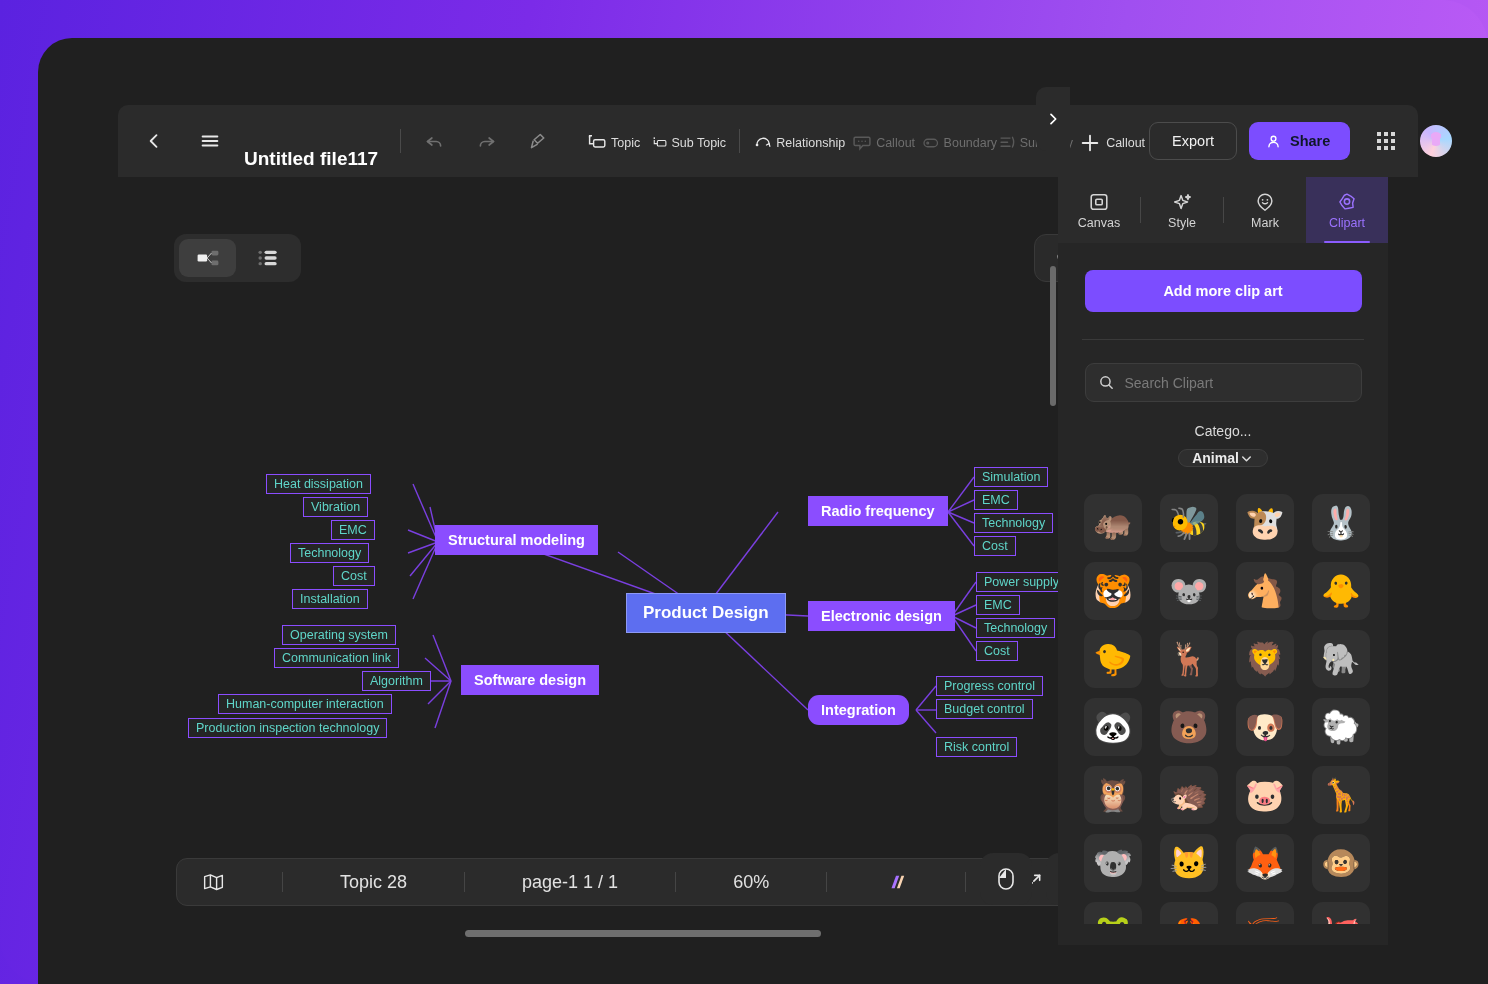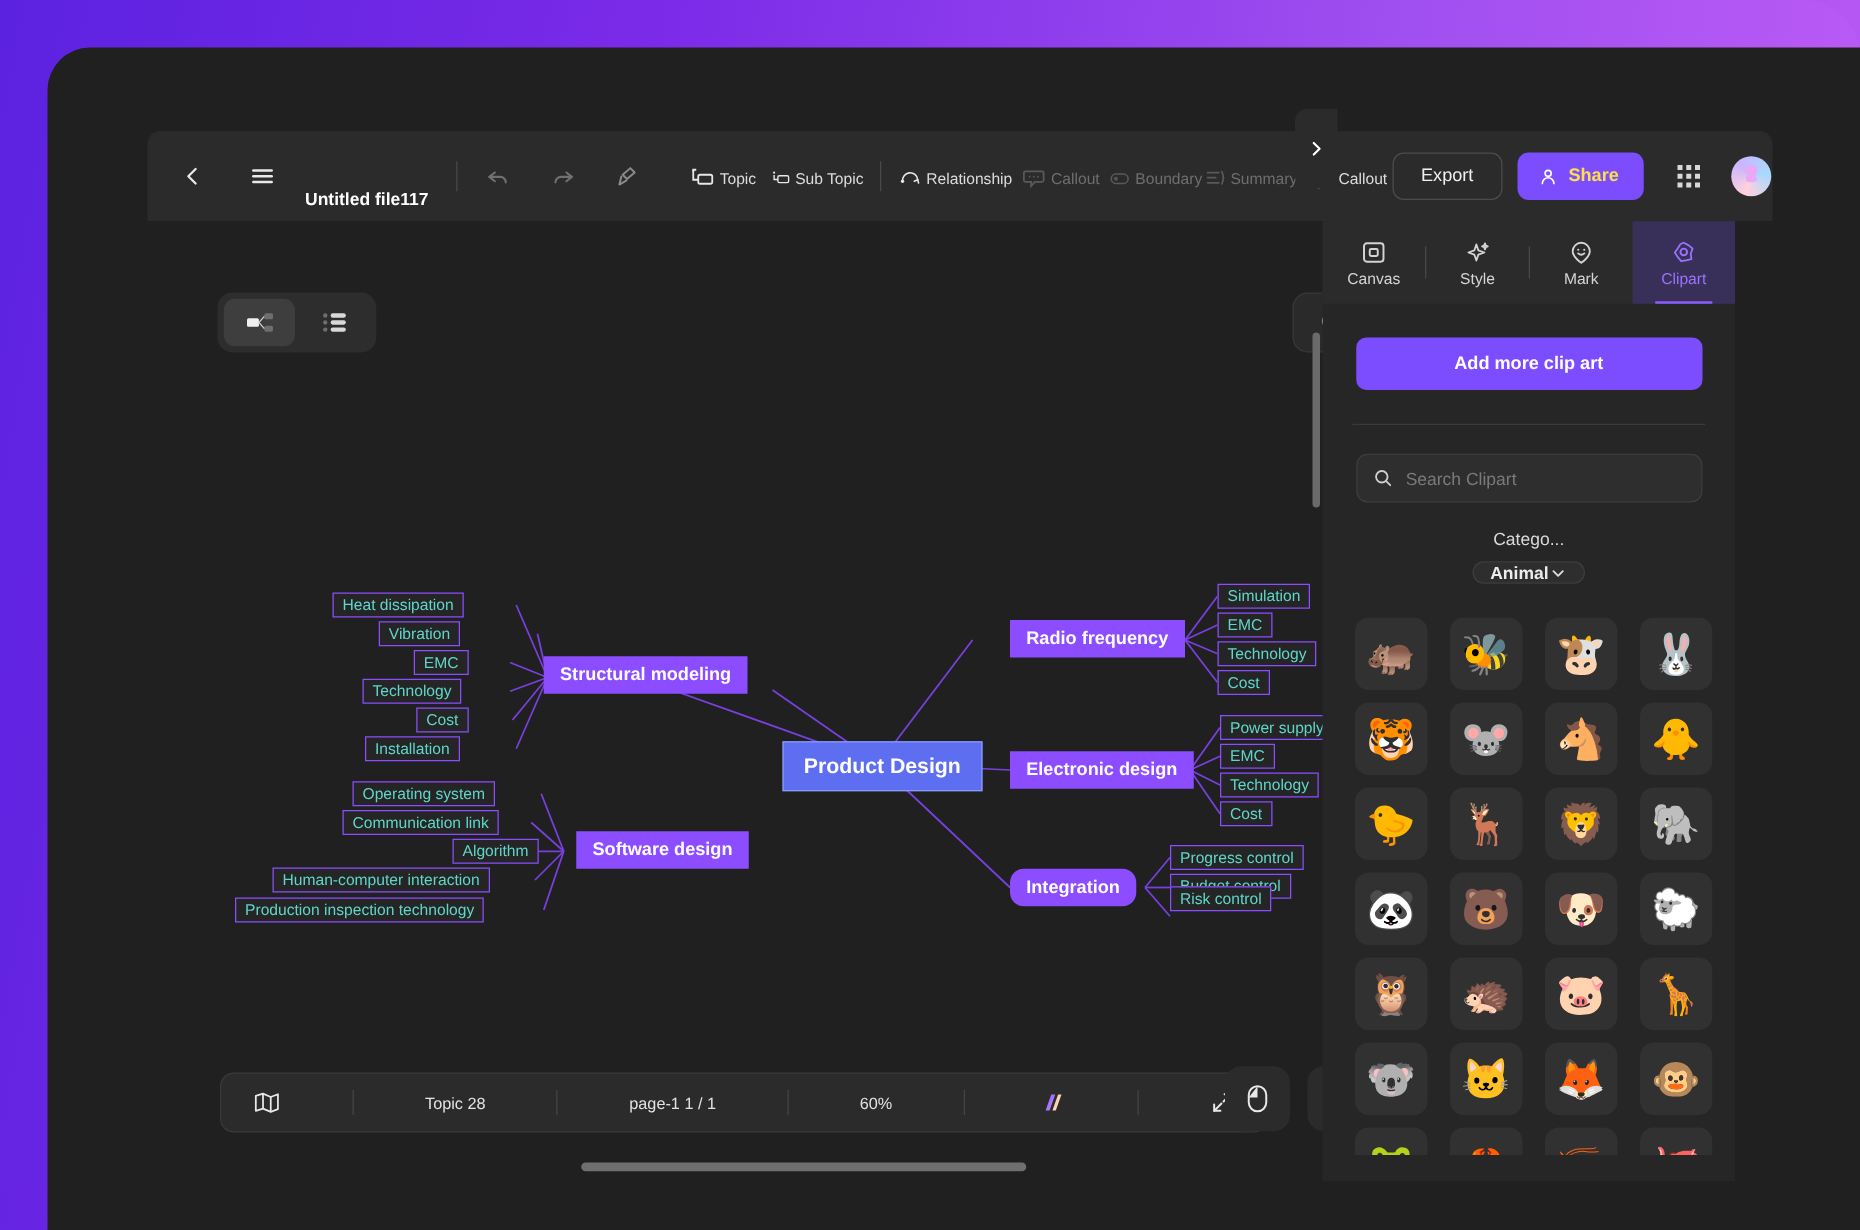--- a/index.html
+++ b/index.html
@@ -31,21 +31,21 @@
     border-radius: 10px 10px 0 0;
     display: flex; align-items: center;
     color: #e8e8e8;
   }
   .tb-icon-btn {
     width: 40px; height: 40px; display: flex; align-items: center;
     justify-content: center; cursor: pointer; border-radius: 6px;
     flex: none;
   }
   #doc-title {
-    font-size: 14px; font-weight: bold; color: #fff;
+    font-size: 19px; font-weight: bold; color: #fff;
     margin-left: 14px; white-space: nowrap; margin-top: 36px;
   }
   .tb-div {
     width: 1px; height: 24px; background: #4a4a4a; margin: 0 13px; flex: none;
   }
   .tb-tool {
     display: flex; flex-direction: row; align-items: center;
     justify-content: center; gap: 3px; width: 76px; cursor: pointer;
     flex: none; padding-top: 3px;
   }
@@ -55,21 +55,21 @@
   .tb-tool.wide { width: 92px; }
 
   #export-btn {
     height: 38px; padding: 0 22px; border: 1px solid #4c4c4c;
     border-radius: 9px; background: transparent; color: #f0f0f0;
     font-size: 14.5px; font-family: inherit; cursor: pointer;
     display: flex; align-items: center; flex: none;
   }
   #share-btn {
     height: 38px; padding: 0 20px 0 16px; border: none;
-    border-radius: 9px; background: #7c4dff; color: #fde047;
+    border-radius: 9px; background: #7c4dff; color: #0f172a;
     font-size: 14.5px; font-weight: bold; font-family: inherit;
     cursor: pointer; display: flex; align-items: center; gap: 8px;
     margin-left: 12px; flex: none;
   }
   #apps-grid-btn { margin-left: 16px; }
   .dot9 { display: grid; grid-template-columns: repeat(3, 4px); gap: 3px; }
   .dot9 i { width: 4px; height: 4px; background: #d8d8d8; display: block; }
   #avatar {
     width: 32px; height: 32px; border-radius: 50%; margin-left: 14px;
     background: conic-gradient(from 200deg, #ffd1dc, #c9b6ff, #a8d8ff, #ffd1dc);
@@ -129,21 +129,21 @@
   .node.sub {
     background: #252525; color: #5fd6c9; font-size: 12.5px;
     padding: 2px 7px; border: 1.4px solid #8b4dff;
   }
 
   
   #statusbar {
     position: absolute; left: 58px; top: 681px;
     height: 48px; background: #2b2b2b; border: 1px solid #3a3a3a;
     border-radius: 11px; display: flex; align-items: center;
-    color: #e2e2e2; font-size: 13px; padding: 0 6px; gap: 38px;
+    color: #e2e2e2; font-size: 18px; padding: 0 6px; gap: 38px;
   }
   .sb-cell { padding: 0 19px; display: flex; align-items: center; cursor: pointer; }
   .sb-div { width: 1px; height: 20px; background: #454545; }
   #zoom-pct { min-width: 52px; justify-content: center; }
 
   #float-btns { position: absolute; left: 862px; top: 676px; display: flex; gap: 14px; }
   .float-btn {
     width: 52px; height: 52px; background: #2b2b2b; border-radius: 13px;
     display: flex; align-items: center; justify-content: center; cursor: pointer;
   }
@@ -454,21 +454,21 @@
 
       <div class="node main" style="left:690px; top:424px;">Electronic design</div>
       <div class="node sub" style="left:858px; top:395px;">Power supply</div>
       <div class="node sub" style="left:858px; top:418px;">EMC</div>
       <div class="node sub" style="left:858px; top:441px;">Technology</div>
       <div class="node sub" style="left:858px; top:464px;">Cost</div>
 
       <div class="node main" style="left:690px; top:518px;border-radius:11px;">Integration</div>
       <div class="node sub" style="left:818px; top:499px;">Progress control</div>
       <div class="node sub" style="left:818px; top:522px;">Budget control</div>
-      <div class="node sub" style="left:818px; top:532px;">Risk control</div>
+      <div class="node sub" style="left:818px; top:560px;">Risk control</div>
     </div>
 
     <div id="statusbar">
       <div class="sb-cell">
         <svg width="23" height="20" viewBox="0 0 26 22" fill="none" stroke="#e8e8e8" stroke-width="1.6" stroke-linejoin="round">
             <path d="M3 5 L9.5 3 L16.5 6 L23 3.5 V17 L16.5 19.5 L9.5 16.5 L3 18.5 Z"></path>
             <line x1="9.5" y1="3" x2="9.5" y2="16.5"></line>
             <line x1="16.5" y1="6" x2="16.5" y2="19.5"></line>
           </svg>
       </div>

